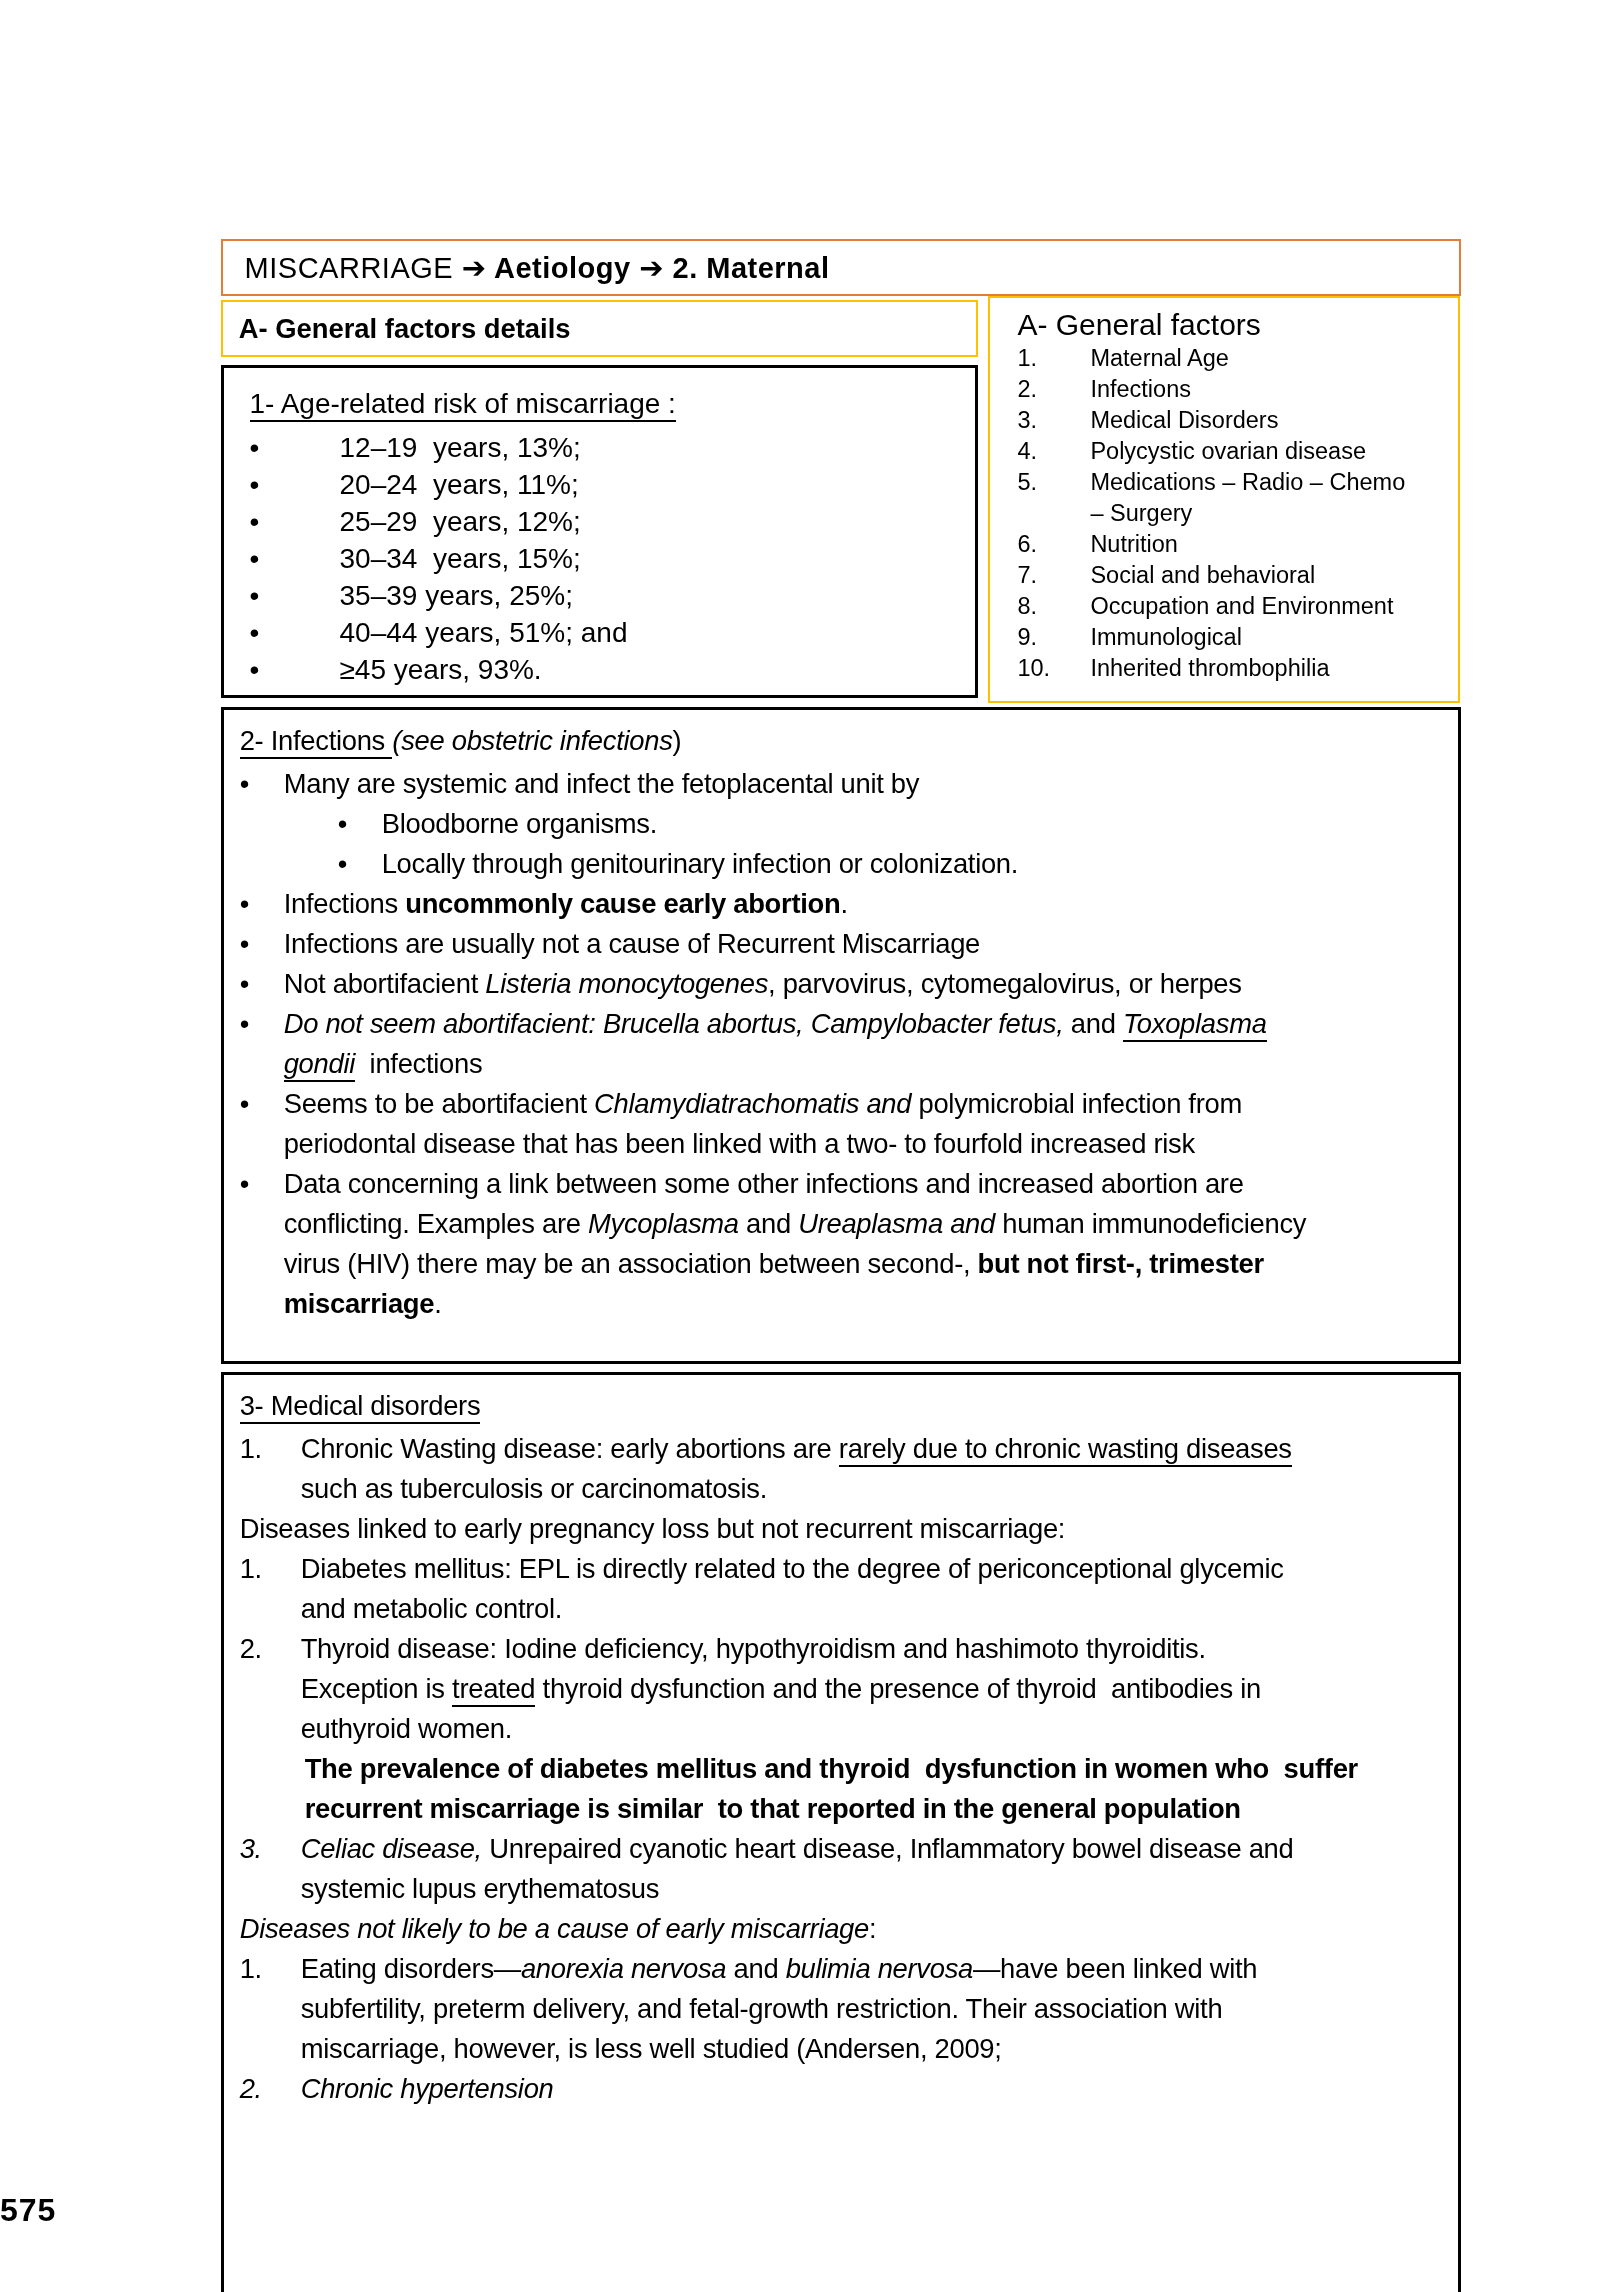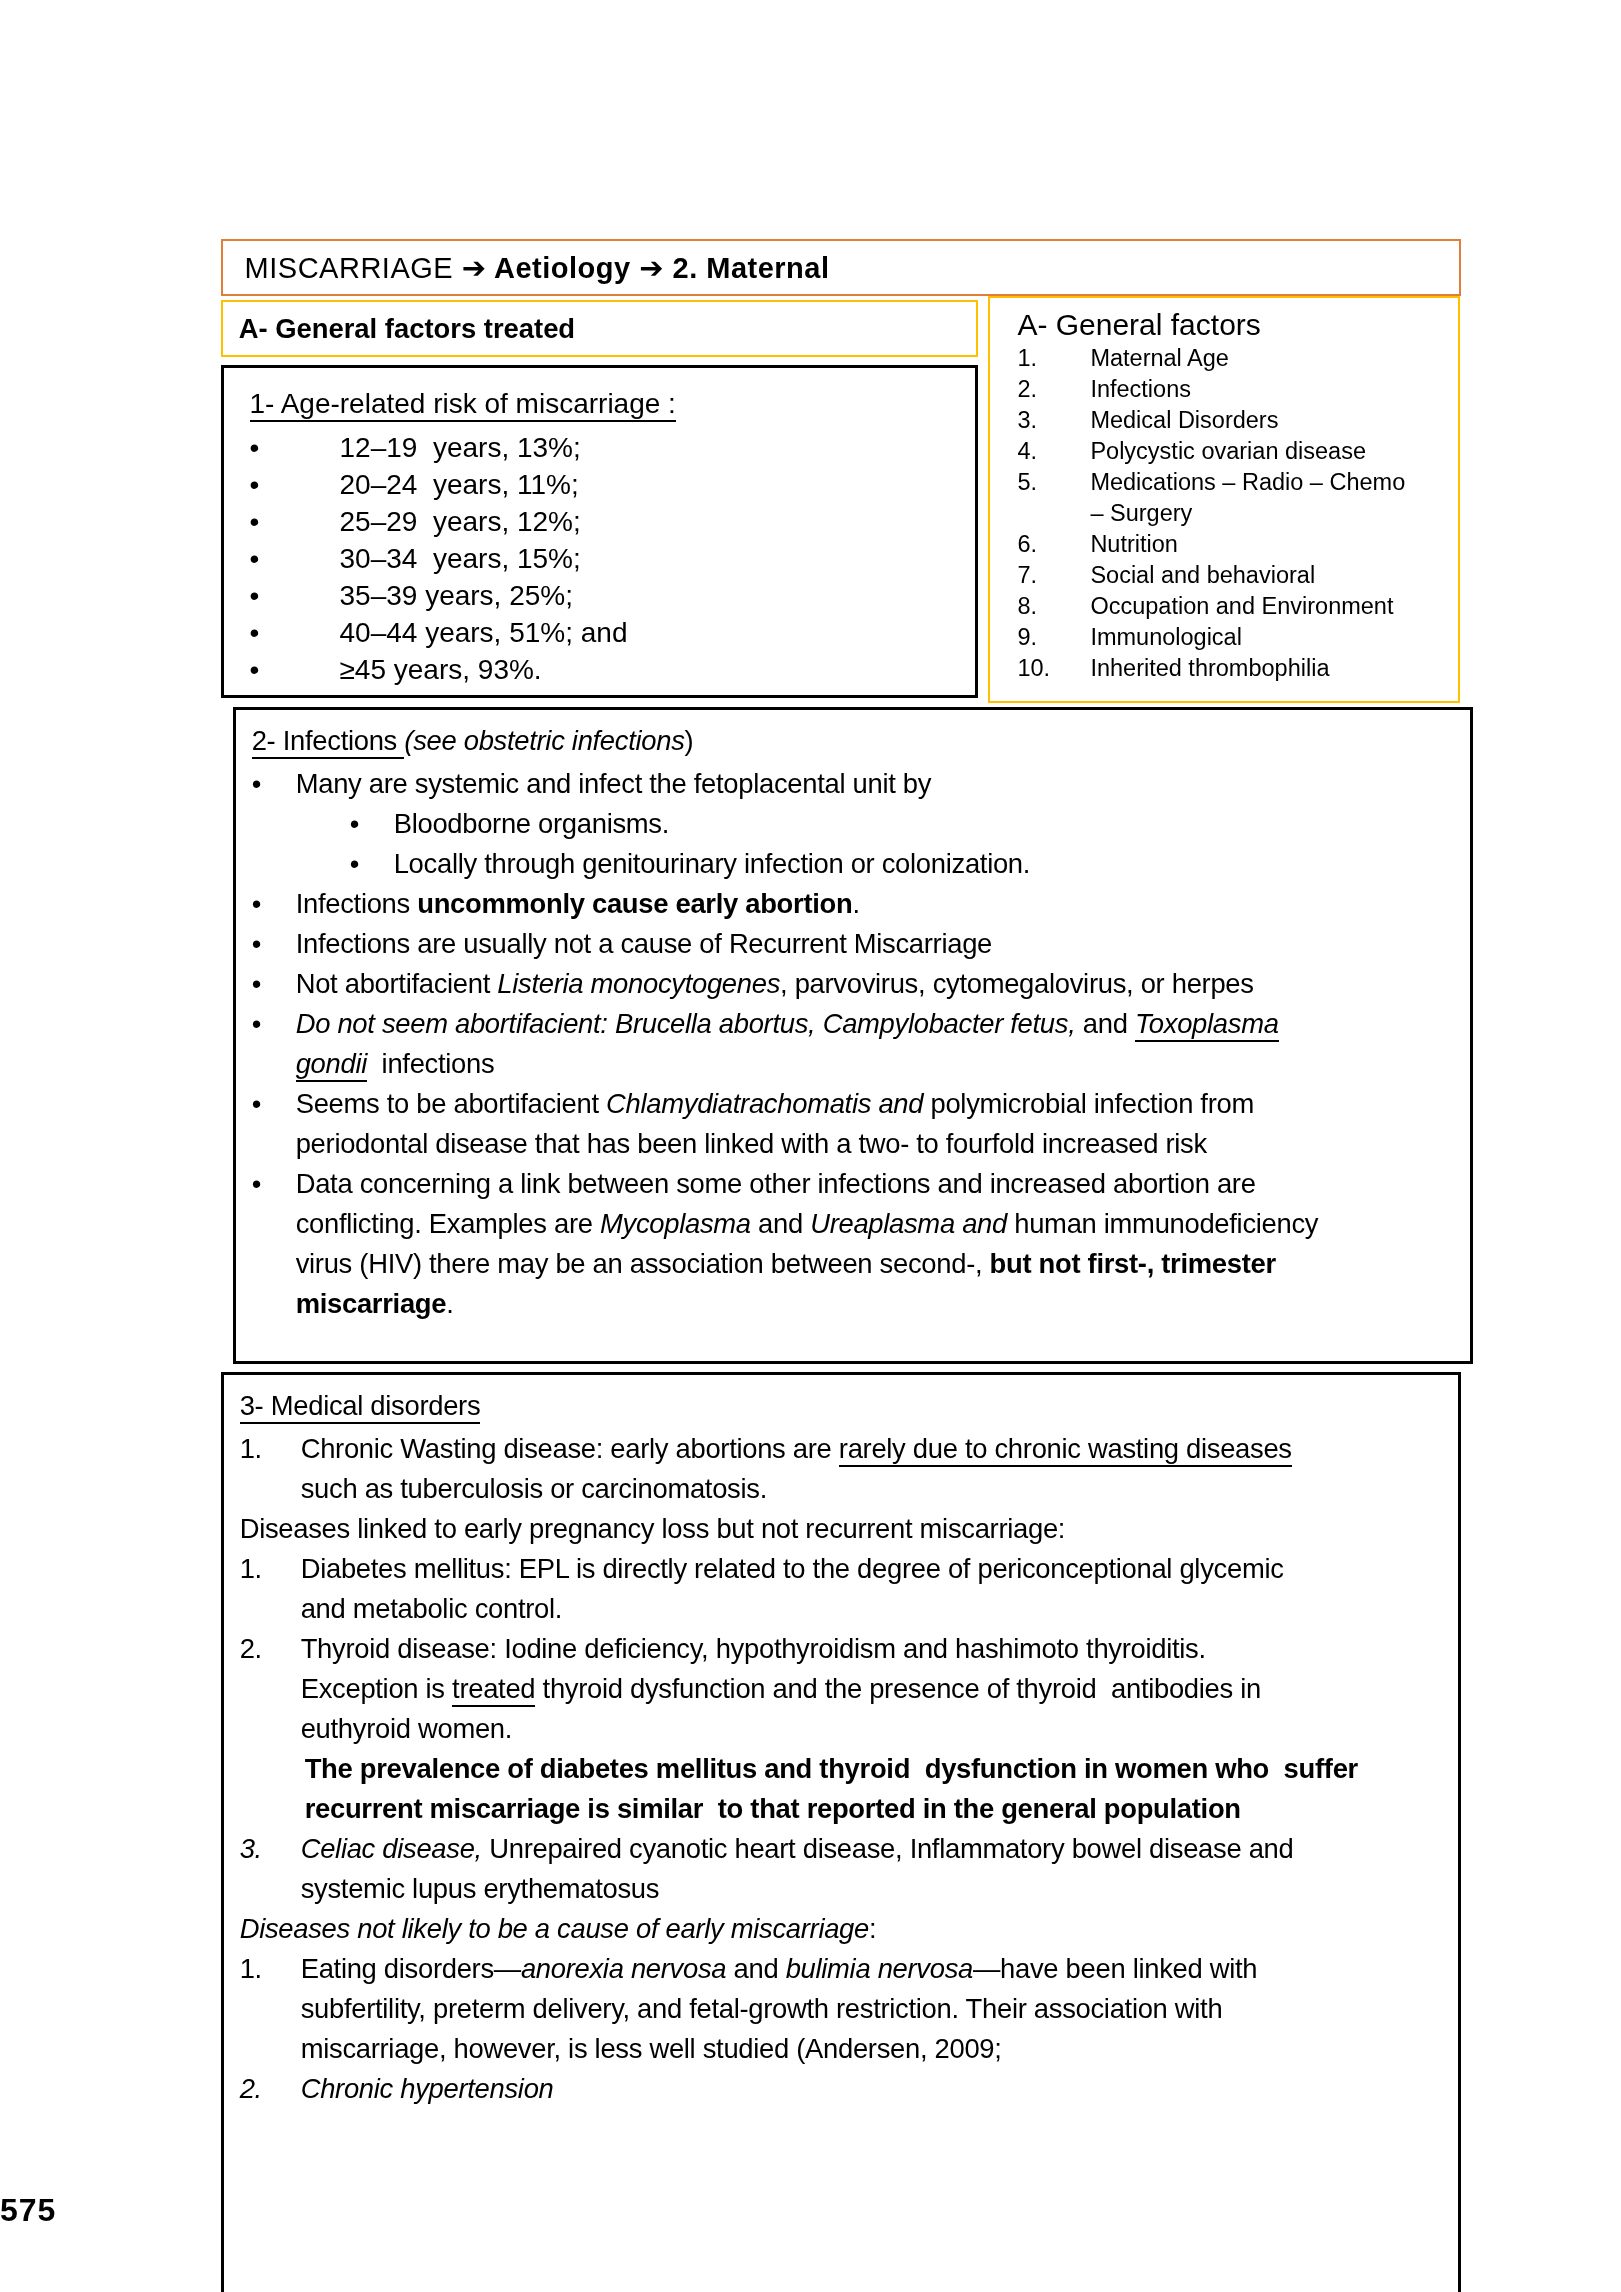--- a/index.html
+++ b/index.html
@@ -27,21 +27,21 @@
     border:2.9px solid var(--yellow,#FFC000);
     padding:11.8px 5.9px 5.9px 27.4px;font-size:23.5px;line-height:31px;
   }
   .gf-header{font-size:30px;line-height:30px;font-weight:normal;margin-bottom:2.9px;}
   .box-age{
     left:221px;top:365px;width:757px;height:333px;
     border:3.9px solid #000;
     padding:9.8px 7.8px 5.9px 25.5px;font-size:28px;line-height:37px;
   }
   .box-inf{
-    left:233px;top:707px;width:1240px;height:657px;
+    left:221px;top:707px;width:1240px;height:657px;
     border:3.9px solid #000;
     padding:6.9px 11.8px 5.9px 15.7px;font-size:27.4px;line-height:40px;letter-spacing:-0.3px;
   }
   .box-med{
     left:221px;top:1372px;width:1240px;height:942px;
     border:3.9px solid #000;
     padding:6.9px 11.8px 5.9px 15.7px;font-size:27.4px;line-height:40px;letter-spacing:-0.3px;
   }
   .line{display:flex;align-items:baseline;}
   .marker{white-space:pre;}
@@ -70,21 +70,21 @@
 </head>
 <body>
 
 <div class="page">
 
   <div class="box box-title">
     <div class="title-text"><span>MISCARRIAGE </span><span class="b">➔ </span><span class="b">Aetiology </span><span class="b">➔ </span><span class="b">2. Maternal</span></div>
   </div>
 
   <div class="box box-gfd">
-    <div class="gfd-text"><span class="b">A- General factors treated</span></div>
+    <div class="gfd-text"><span class="b">A- General factors details</span></div>
   </div>
 
   <div class="box box-gf">
     <div class="gf-header">A- General factors</div>
     <div>
         <div class="line ln-gf">
           <span class="marker">1.</span>
           <span class="text">Maternal Age</span>
         </div>
         <div class="line ln-gf">

